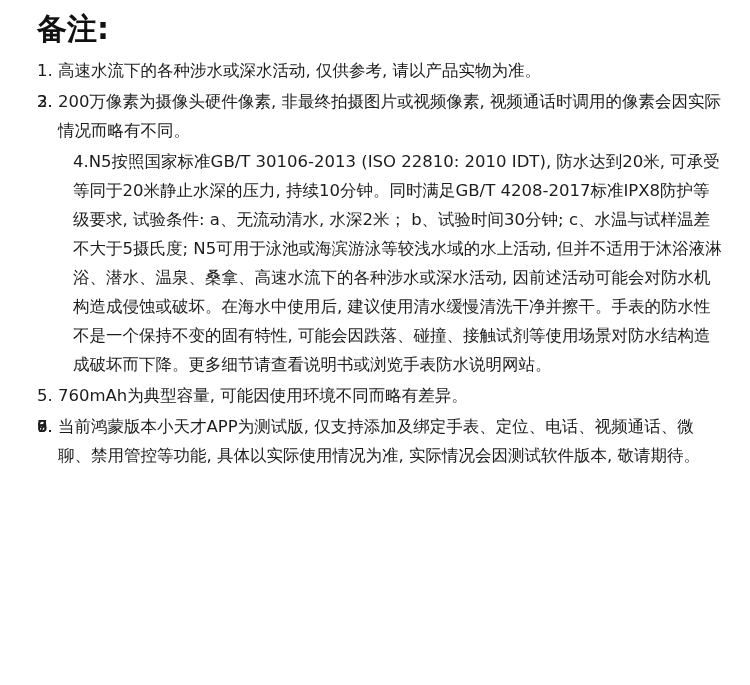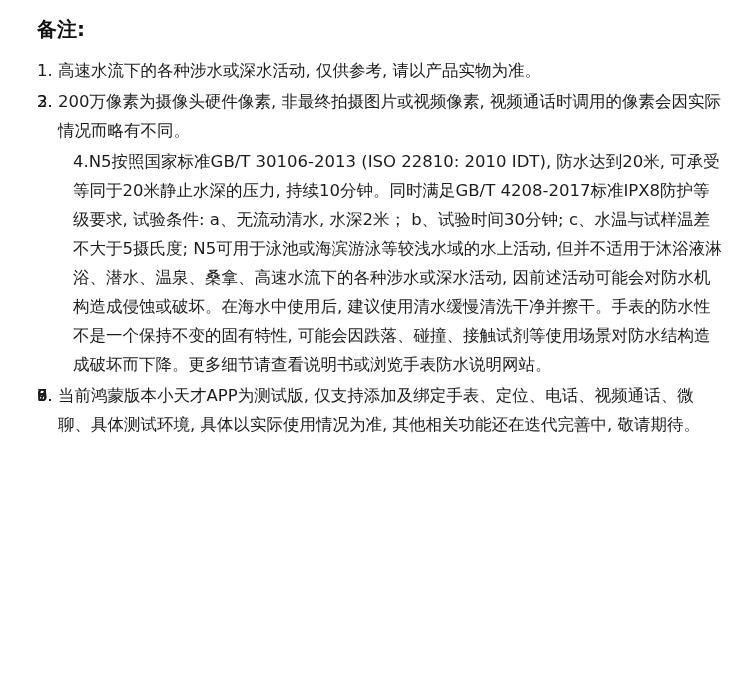--- a/index.html
+++ b/index.html
@@ -13,21 +13,21 @@
     overflow: hidden;
     color: #1c1c1c;
     font-family: "DejaVu Sans", "Liberation Sans", sans-serif;
   }
   .page {
     box-sizing: border-box;
     width: 750px;
     padding: 14px 28px 0 37px;
   }
   .title {
-    font-size: 20px;
+    font-size: 30px;
     font-weight: 700;
     line-height: 30px;
     margin: 0 0 12px 0;
     color: #111111;
   }
   .notes {
     list-style: none;
     margin: 0;
     padding: 0;
   }
@@ -58,19 +58,19 @@
 </head>
 <body>
 
 <main class="page">
   <h2 class="title">备注:</h2>
   <ol class="notes">
       <li class="note hang"><span class="num">1. </span><span class="txt">高速水流下的各种涉水或深水活动, 仅供参考, 请以产品实物为准。</span></li>
       <li class="note hang"><span class="num">2. </span></li>
       <li class="note hang"><span class="num">3. </span><span class="txt">200万像素为摄像头硬件像素, 非最终拍摄图片或视频像素, 视频通话时调用的像素会因实际情况而略有不同。</span></li>
       <li class="note flush"><span class="num">4.</span><span class="txt">N5按照国家标准GB/T 30106-2013 (ISO 22810: 2010 IDT), 防水达到20米, 可承受等同于20米静止水深的压力, 持续10分钟。同时满足GB/T 4208-2017标准IPX8防护等级要求, 试验条件: a、无流动清水, 水深2米； b、试验时间30分钟; c、水温与试样温差不大于5摄氏度; N5可用于泳池或海滨游泳等较浅水域的水上活动, 但并不适用于沐浴液淋浴、潜水、温泉、桑拿、高速水流下的各种涉水或深水活动, 因前述活动可能会对防水机构造成侵蚀或破坏。在海水中使用后, 建议使用清水缓慢清洗干净并擦干。手表的防水性不是一个保持不变的固有特性, 可能会因跌落、碰撞、接触试剂等使用场景对防水结构造成破坏而下降。更多细节请查看说明书或浏览手表防水说明网站。</span></li>
-      <li class="note hang"><span class="num">5. </span></li>
+      <li class="note hang"><span class="num">5. </span><span class="txt">760mAh为典型容量, 可能因使用环境不同而略有差异。</span></li>
       <li class="note hang"><span class="num">6. </span></li>
       <li class="note hang"><span class="num">7. </span></li>
       <li class="note hang"><span class="num">8. </span></li>
-      <li class="note hang"><span class="num">9. </span><span class="txt">当前鸿蒙版本小天才APP为测试版, 仅支持添加及绑定手表、定位、电话、视频通话、微聊、具体测试环境, 具体以实际使用情况为准, 其他相关功能还在迭代完善中, 敬请期待。</span></li>
+      <li class="note hang"><span class="num">9. </span><span class="txt">当前鸿蒙版本小天才APP为测试版, 仅支持添加及绑定手表、定位、电话、视频通话、微聊、禁用管控等功能, 具体以实际使用情况为准, 实际情况会因测试软件版本, 敬请期待。</span></li>
     </ol>
 </main>
 
 </body></html>

